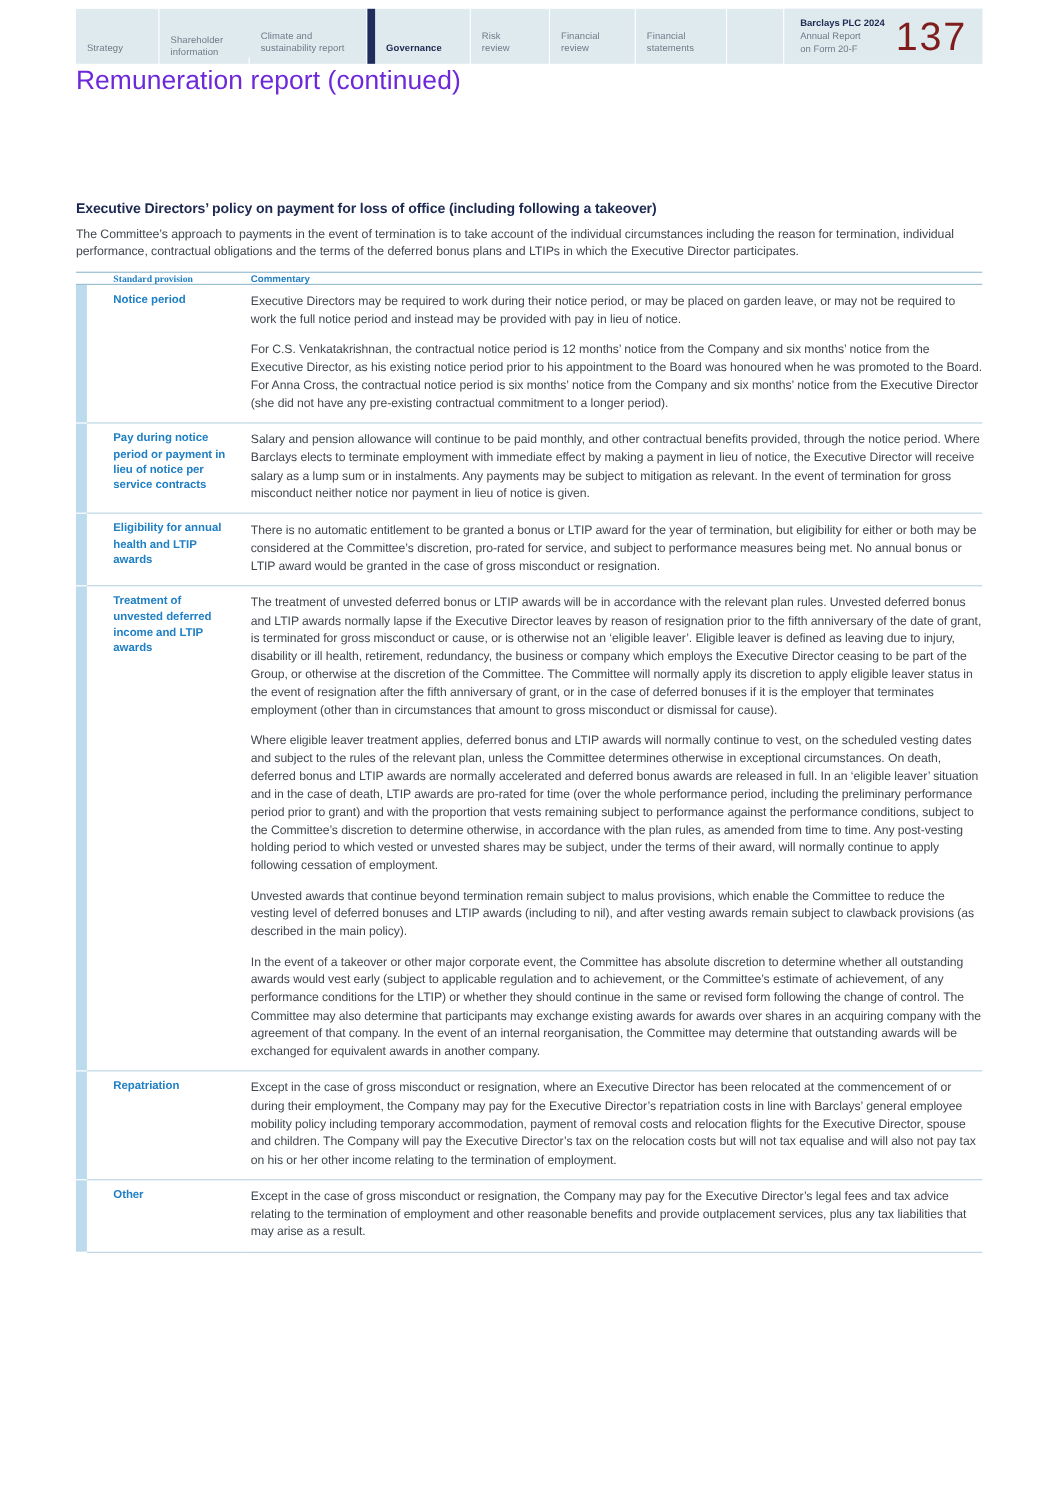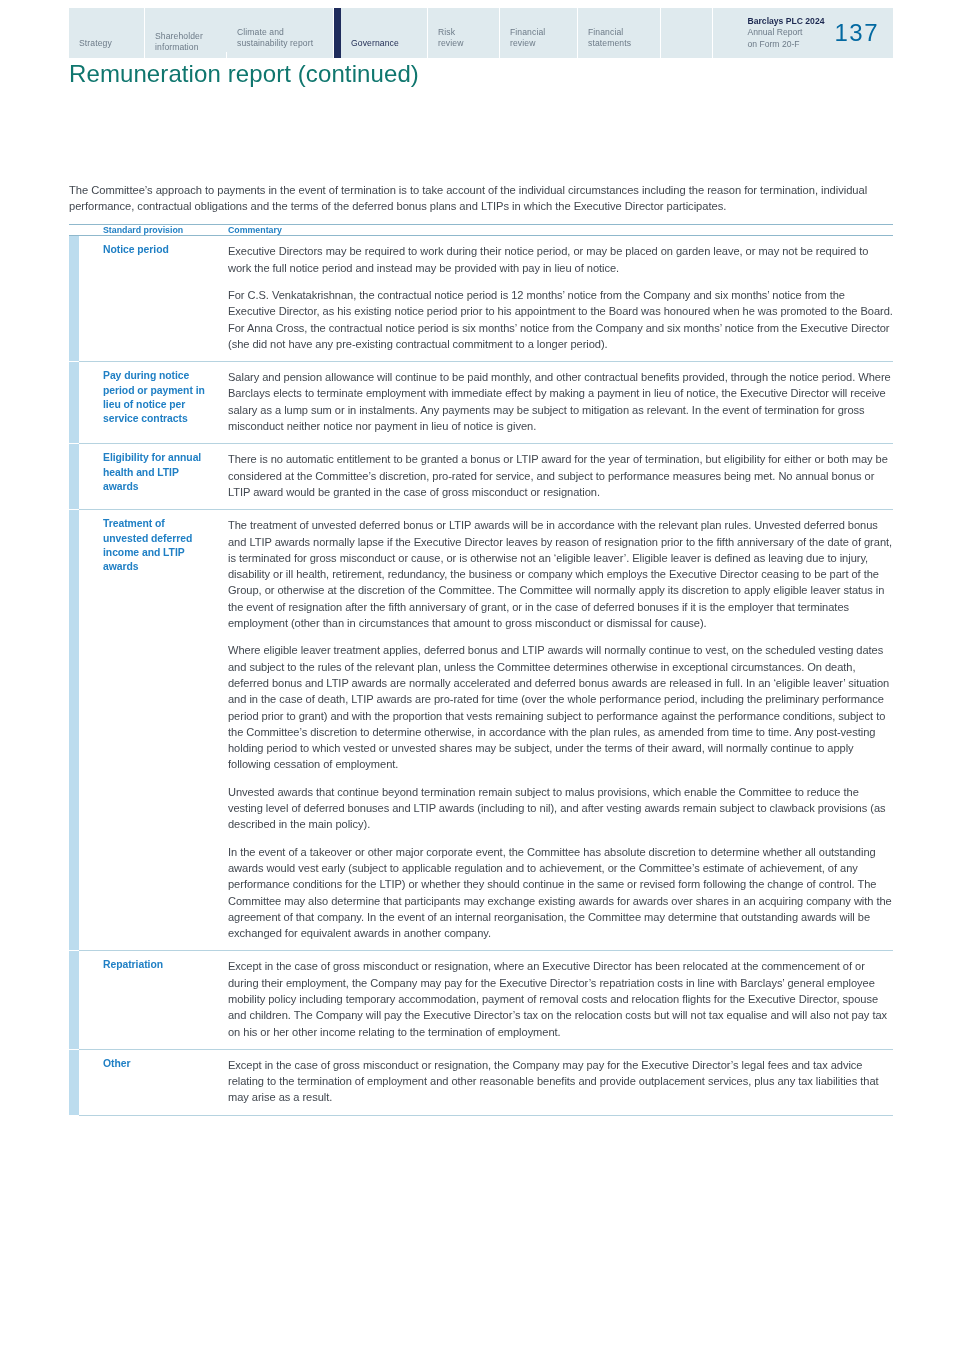--- a/index.html
+++ b/index.html
@@ -33,21 +33,21 @@
     padding: 0 0 10px 10px;
     box-sizing: border-box;
     font-size: 8.6px;
     line-height: 10.5px;
     color: #6d7b88;
     letter-spacing: 0.1px;
     border-right: 1px solid #ffffff;
   }
   .nav-tab.current {
     color: #1d2951;
-    font-weight: normal;
+    font-weight: bold;
     border-left: 7px solid #1f2c5c;
     align-items: flex-end;
   }
   .nav-tab.blank {
     border-right: 1px solid #ffffff;
   }
   .nav-meta {
     flex: 1;
     display: flex;
     align-items: center;
@@ -64,35 +64,35 @@
   }
   .nav-meta-text .meta-title {
     font-weight: bold;
     color: #1d2951;
     display: block;
   }
   .nav-meta-text .meta-line {
     display: block;
   }
   .page-number {
-    font-size: 24px;
-    color: #0369a1;
+    font-size: 36px;
+    color: #7f1d1d;
     letter-spacing: 1.5px;
     font-weight: 300;
     line-height: 1;
   }
 
   
   .page-title {
     position: absolute;
     left: 69px;
     top: 60px;
     font-size: 24px;
     font-weight: 400;
-    color: #0f766e;
+    color: #6d28d9;
     letter-spacing: 0.1px;
   }
 
   
   .section {
     position: absolute;
     left: 69px;
     top: 182px;
     width: 824px;
   }
@@ -130,21 +130,21 @@
 
   thead th {
     padding: 4px 0 5px 0;
     font-size: 8.8px;
     font-weight: bold;
     color: #1f7fc4;
     border-bottom: 1px solid #8fb8cc;
     letter-spacing: 0;
   }
   thead th.col-accent { padding-left: 0; }
-  thead th.th-prov { padding-left: 24px; }
+  thead th.th-prov { padding-left: 24px; font-family: Liberation Serif, serif; }
   thead th.th-comm { padding-left: 6px; }
 
   tbody tr.data-row > td {
     border-bottom: 1px solid #b6d3e0;
   }
   tbody tr.data-row:last-child > td {
     border-bottom: 1px solid #b6d3e0;
   }
 
   td.cell-accent {
@@ -210,20 +210,21 @@
       <span class="meta-line">Annual Report</span>
       <span class="meta-line">on Form 20-F</span>
     </div>
     <div class="page-number">137</div>
   </div>
 </div>
 
 <div class="page-title">Remuneration report (continued)</div>
 
 <div class="section">
+  <h2 class="section-heading">Executive Directors’ policy on payment for loss of office (including following a takeover)</h2>
   <p class="section-intro">The Committee’s approach to payments in the event of termination is to take account of the individual circumstances including the reason for termination, individual performance, contractual obligations and the terms of the deferred bonus plans and LTIPs in which the Executive Director participates.</p>
 
   <table class="prov-table">
     <colgroup>
       <col class="col-accent">
       <col class="col-prov">
       <col class="col-comm">
     </colgroup>
     <thead>
       <tr>

